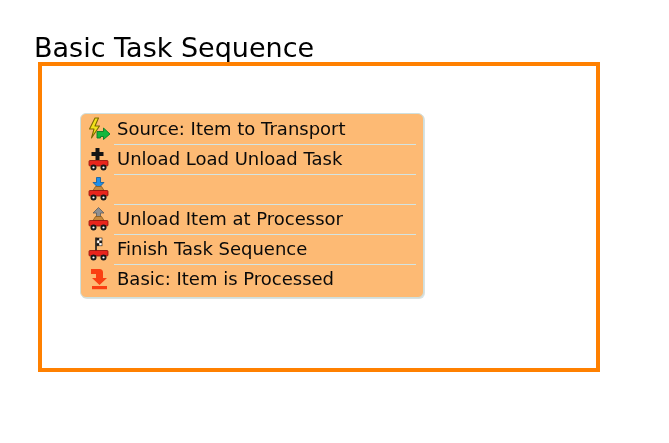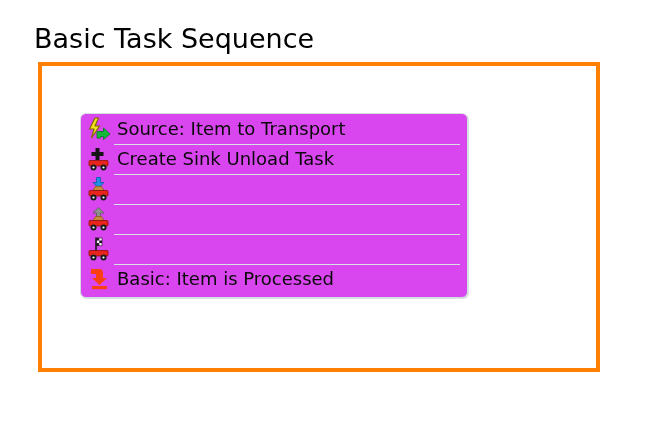--- a/index.html
+++ b/index.html
@@ -11,21 +11,21 @@
     height: 443px;
     background: #ffffff;
     font-family: "DejaVu Sans", "Liberation Sans", sans-serif;
     overflow: hidden;
     position: relative;
   }
 
   #page-title {
     position: absolute;
     left: 34px;
-    top: 22px;
+    top: 31px;
     font-size: 27px;
     font-weight: 400;
     color: #000000;
     letter-spacing: 0px;
     white-space: nowrap;
     line-height: 34px;
   }
 
   #highlight-box {
     position: absolute;
@@ -35,24 +35,24 @@
     height: 310px;
     border: 4px solid #ff8000;
     box-sizing: border-box;
     background: transparent;
   }
 
   #task-list-panel {
     position: absolute;
     left: 80px;
     top: 113px;
-    width: 388px;
+    width: 344px;
     height: 185px;
     box-sizing: border-box;
-    background: #d946ef;
+    background: #fdba74;
     border: 1px solid #cfe0de;
     border-radius: 6px;
     box-shadow: 1px 1px 0 rgba(170,190,190,0.45);
     overflow: hidden;
   }
 
   .task-row {
     position: relative;
     height: 30px;
     display: flex;
@@ -112,21 +112,21 @@
         <rect x="9.5" y="2" width="4" height="12" fill="#141414"></rect>
         <rect x="5.5" y="6" width="12" height="4" fill="#141414"></rect>
         <rect x="3" y="14.5" width="19" height="5.5" rx="1" fill="#e8241c"></rect>
         <rect x="3" y="14.5" width="19" height="5.5" rx="1" fill="none" stroke="#8c1009" stroke-width="0.8"></rect>
         <circle cx="7.5" cy="21.5" r="3" fill="#1a1a1a"></circle>
         <circle cx="7.5" cy="21.5" r="1.1" fill="#ffffff"></circle>
         <circle cx="17.5" cy="21.5" r="3" fill="#1a1a1a"></circle>
         <circle cx="17.5" cy="21.5" r="1.1" fill="#ffffff"></circle>
       </svg>
     </span>
-    <span class="task-label">Create Sink Unload Task</span>
+    <span class="task-label">Unload Load Unload Task</span>
   </div>
 
   <div class="task-row">
     <span class="task-icon">
       <svg width="26" height="26" viewBox="0 0 26 26">
         <path d="M10.5 1.5 L14.5 1.5 L14.5 6.5 L18 6.5 L12.5 12 L7 6.5 L10.5 6.5 Z" fill="#1f8fe8" stroke="#0a5b9c" stroke-width="0.8" stroke-linejoin="round"></path>
         <polygon points="7,14.5 18,14.5 15.5,10.5 9.5,10.5" fill="#c98a3c" stroke="#8a5a1c" stroke-width="0.8"></polygon>
         <rect x="3" y="14.5" width="19" height="5.5" rx="1" fill="#e8241c"></rect>
         <rect x="3" y="14.5" width="19" height="5.5" rx="1" fill="none" stroke="#8c1009" stroke-width="0.8"></rect>
         <circle cx="7.5" cy="21.5" r="3" fill="#1a1a1a"></circle>
@@ -143,20 +143,21 @@
         <path d="M12.5 1.5 L18 7 L14.5 7 L14.5 12 L10.5 12 L10.5 7 L7 7 Z" fill="#8f8f8f" stroke="#5a5a5a" stroke-width="0.8" stroke-linejoin="round"></path>
         <polygon points="7,14.5 18,14.5 15.5,10.5 9.5,10.5" fill="#c98a3c" stroke="#8a5a1c" stroke-width="0.8"></polygon>
         <rect x="3" y="14.5" width="19" height="5.5" rx="1" fill="#e8241c"></rect>
         <rect x="3" y="14.5" width="19" height="5.5" rx="1" fill="none" stroke="#8c1009" stroke-width="0.8"></rect>
         <circle cx="7.5" cy="21.5" r="3" fill="#1a1a1a"></circle>
         <circle cx="7.5" cy="21.5" r="1.1" fill="#ffffff"></circle>
         <circle cx="17.5" cy="21.5" r="3" fill="#1a1a1a"></circle>
         <circle cx="17.5" cy="21.5" r="1.1" fill="#ffffff"></circle>
       </svg>
     </span>
+    <span class="task-label">Unload Item at Processor</span>
   </div>
 
   <div class="task-row">
     <span class="task-icon">
       <svg width="26" height="26" viewBox="0 0 26 26">
         <rect x="9.2" y="1.5" width="1.6" height="14" fill="#1a1a1a"></rect>
         <g>
           <rect x="10.8" y="2" width="2.6" height="2.6" fill="#1a1a1a"></rect>
           <rect x="13.4" y="2" width="2.6" height="2.6" fill="#ffffff"></rect>
           <rect x="10.8" y="4.6" width="2.6" height="2.6" fill="#ffffff"></rect>
@@ -166,20 +167,21 @@
           <rect x="10.8" y="2" width="5.2" height="7.8" fill="none" stroke="#1a1a1a" stroke-width="0.6"></rect>
         </g>
         <rect x="3" y="14.5" width="19" height="5.5" rx="1" fill="#e8241c"></rect>
         <rect x="3" y="14.5" width="19" height="5.5" rx="1" fill="none" stroke="#8c1009" stroke-width="0.8"></rect>
         <circle cx="7.5" cy="21.5" r="3" fill="#1a1a1a"></circle>
         <circle cx="7.5" cy="21.5" r="1.1" fill="#ffffff"></circle>
         <circle cx="17.5" cy="21.5" r="3" fill="#1a1a1a"></circle>
         <circle cx="17.5" cy="21.5" r="1.1" fill="#ffffff"></circle>
       </svg>
     </span>
+    <span class="task-label">Finish Task Sequence</span>
   </div>
 
   <div class="task-row">
     <span class="task-icon">
       <svg width="26" height="26" viewBox="0 0 26 26">
         <path d="M5 3 L13.5 3 Q17 3 17 6.5 L17 12 L21 12 L13.5 19 L6 12 L10 12 L10 8 L5 8 Z" fill="#fa4012"></path>
         <rect x="6" y="20" width="15" height="3.2" fill="#fa4012"></rect>
       </svg>
     </span>
     <span class="task-label">Basic: Item is Processed</span>

